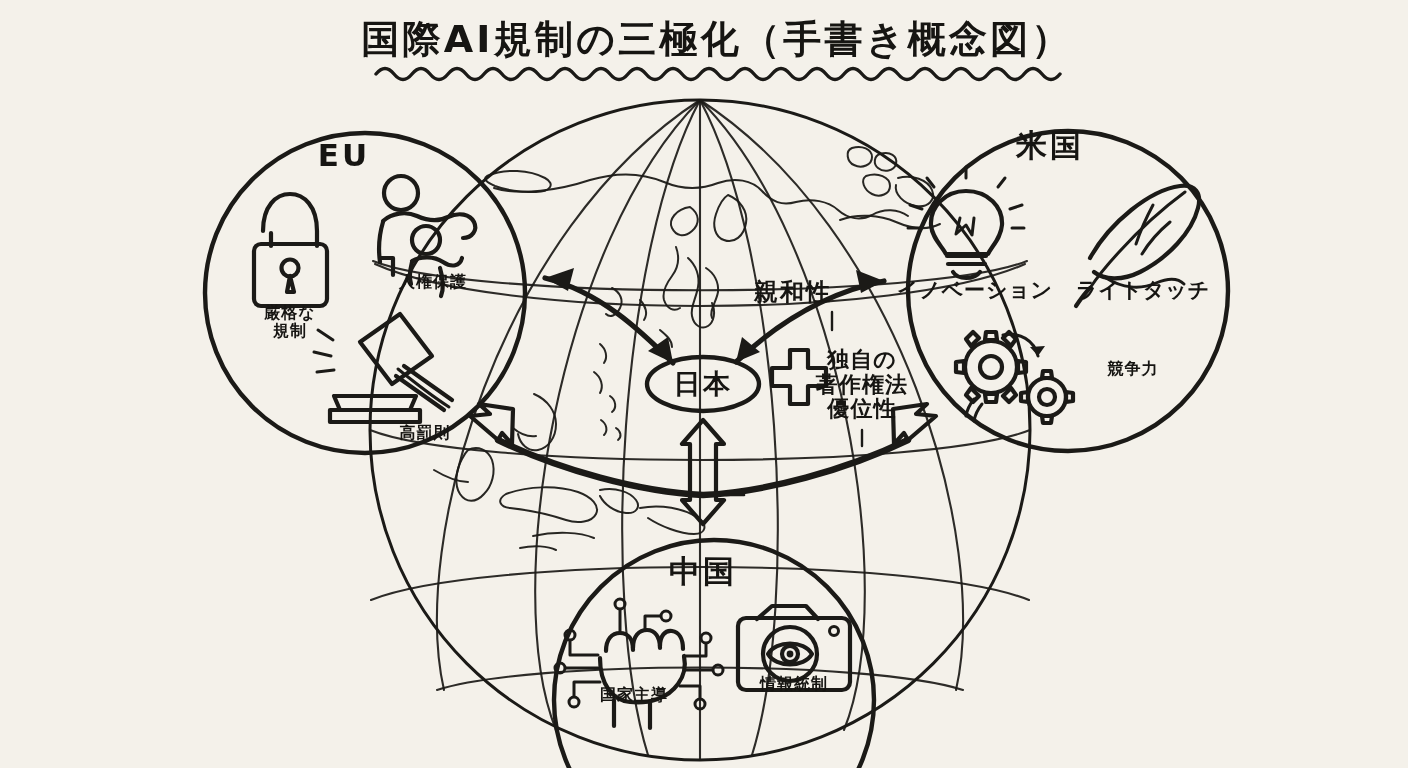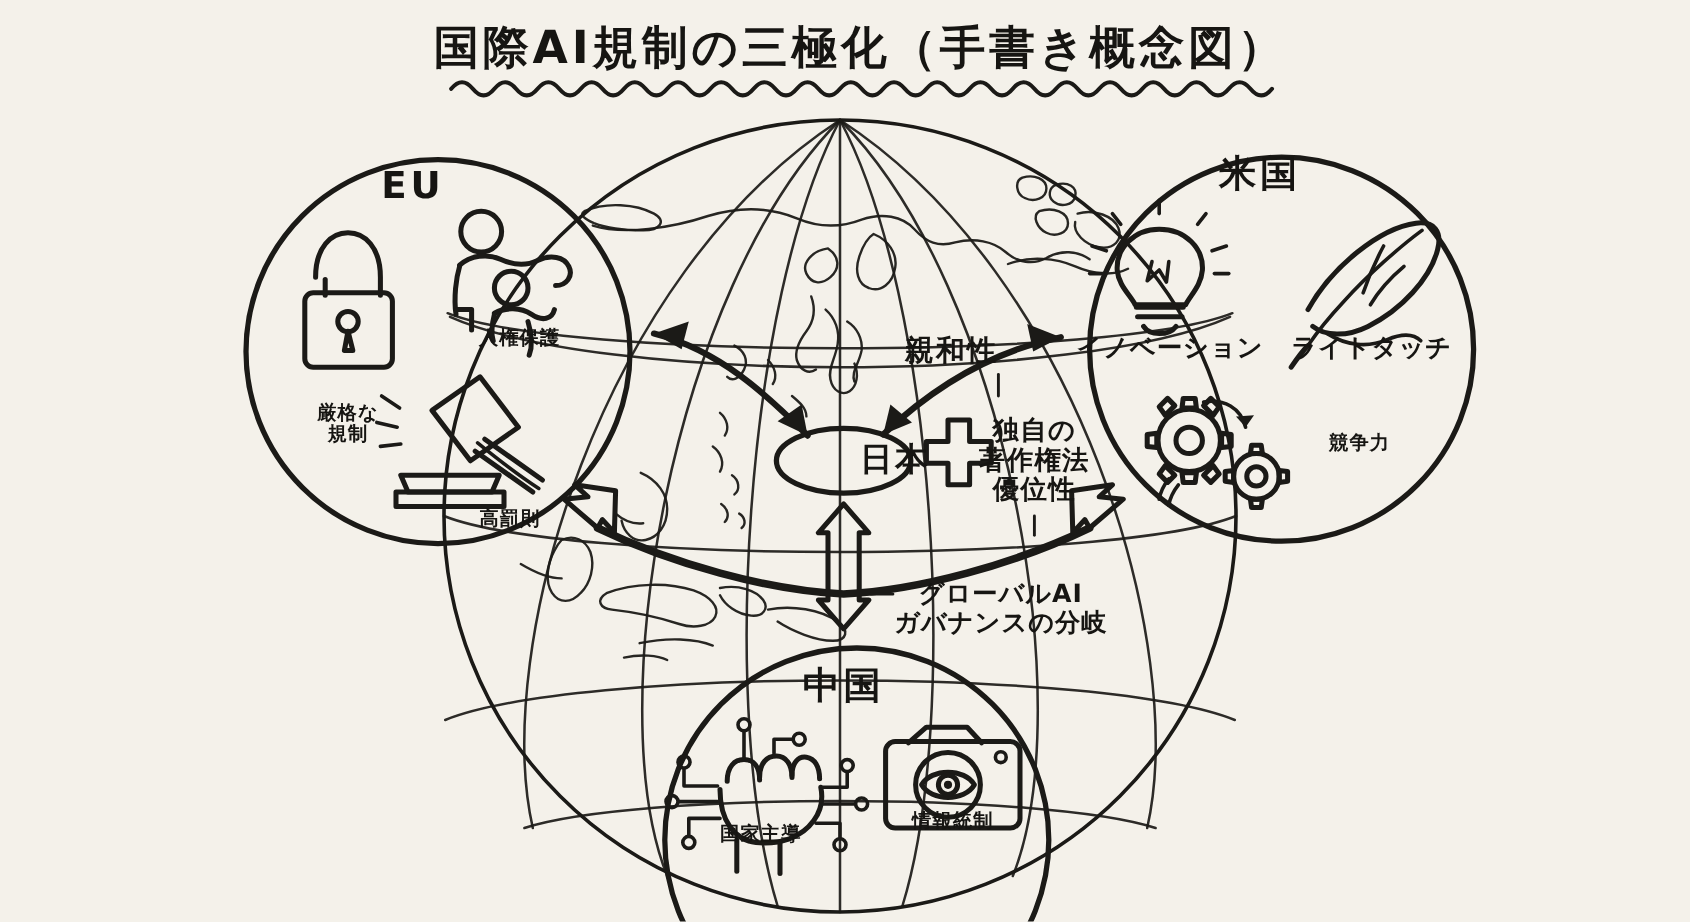--- a/index.html
+++ b/index.html
@@ -306,36 +306,34 @@
         q 9 -11 18 0 q 9 11 18 0 q 9 -11 18 0 q 9 11 18 0 q 9 -11 18 0 q 9 11 18 0
         q 9 -11 18 0 q 9 11 18 0 q 9 -11 18 0 q 9 11 18 0 q 9 -11 18 0 q 9 11 18 0
         q 9 -11 18 0 q 9 11 18 0"></path>
     </g>
 
   </svg>
 
   <div class="lbl t-title" style="left:717px;top:40px;">国際AI規制の三極化（手書き概念図）</div>
 
   <div class="lbl t-pole" style="left:344px;top:156px;">EU</div>
-  <div class="lbl t-item" style="left:290px;top:322px;margin-top:31px;">厳格な
+  <div class="lbl t-item" style="left:290px;top:322px;">厳格な
 規制</div>
   <div class="lbl t-item" style="left:433px;top:282px;">人権保護</div>
   <div class="lbl t-item" style="left:377px;top:433px;margin-left:48px;">高罰則</div>
 
   <div class="lbl t-pole" style="left:1050px;top:146px;">米国</div>
   <div class="lbl t-item-sm" style="left:975px;top:291px;">イノベーション</div>
   <div class="lbl t-item-sm" style="left:1143px;top:291px;">ライトタッチ</div>
   <div class="lbl t-item" style="left:1133px;top:369px;">競争力</div>
 
   <div class="lbl t-pole" style="left:703px;top:572px;">中国</div>
   <div class="lbl t-item" style="left:634px;top:695px;">国家主導</div>
   <div class="lbl t-item" style="left:794px;top:684px;">情報統制</div>
 
-  <div class="lbl t-center" style="left:703px;top:384px;margin-left:43px;">日本</div>
+  <div class="lbl t-center" style="left:703px;top:384px;">日本</div>
   <div class="lbl t-note" style="left:862px;top:385px;">独自の
 著作権法
 優位性</div>
 
   <div class="lbl t-arrow" style="left:793px;top:293px;">親和性</div>
-  <div class="lbl t-note-sm" style="left:834px;top:508px;">グローバルAI
-ガバナンスの分岐</div>
 
 </div>
 
 </body></html>

